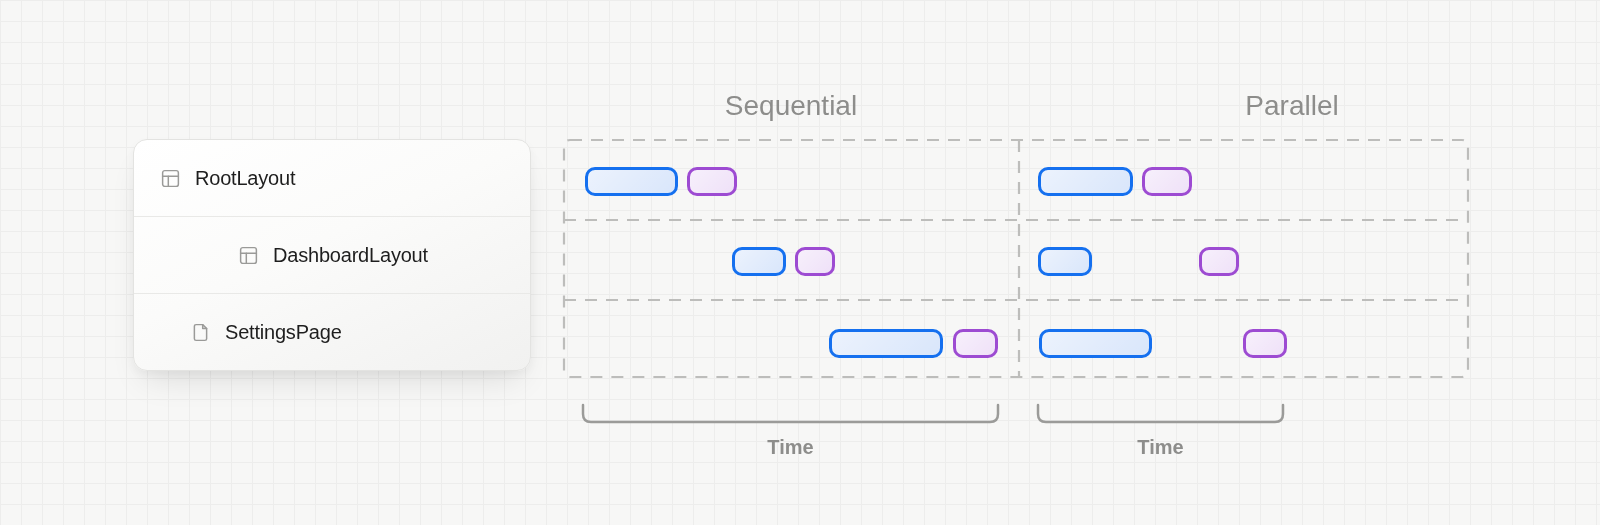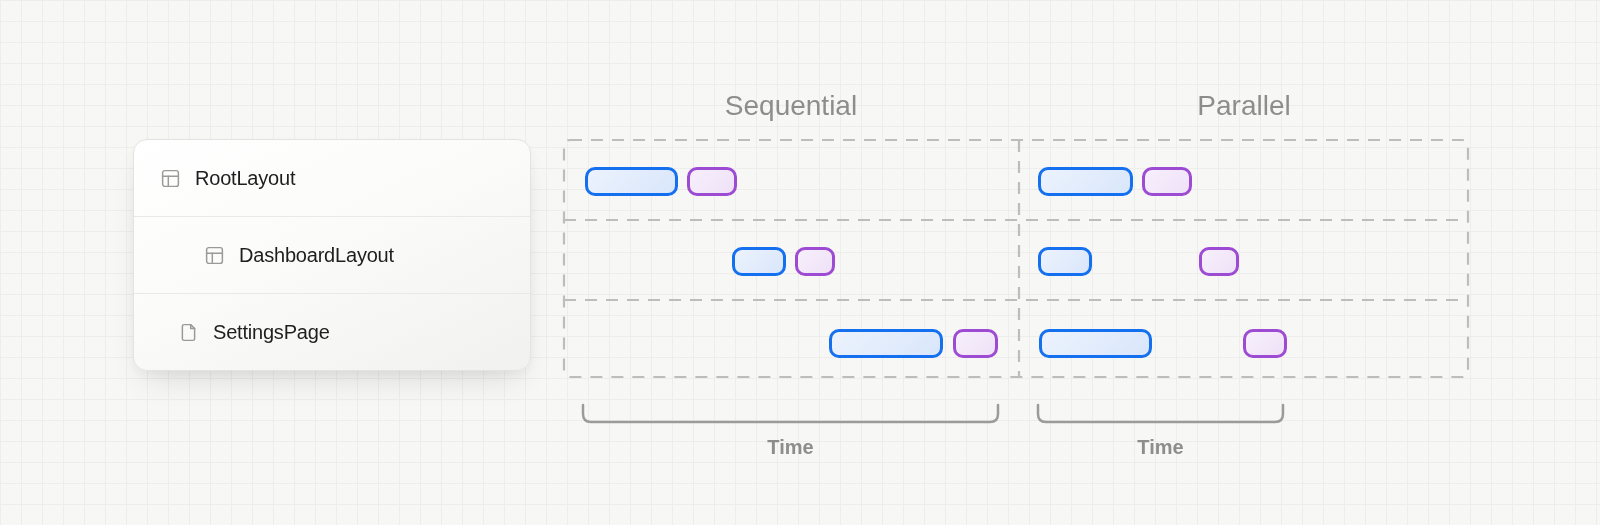--- a/index.html
+++ b/index.html
@@ -24,22 +24,22 @@
     box-shadow:0 18px 34px -12px rgba(0,0,0,.12), 0 4px 10px rgba(0,0,0,.04);
     display:flex;flex-direction:column;
   }
   .card-row{
     flex:1;display:flex;align-items:center;gap:14px;
     box-sizing:border-box;
     text-align:center;
   }
   .card-row + .card-row{border-top:1px solid #e9e9e7;}
   .card-row.lvl0{padding-left:26px;}
-  .card-row.lvl1{padding-left:70px;}
-  .card-row.lvl2{padding-left:44px;}
+  .card-row.lvl1{padding-left:104px;}
+  .card-row.lvl2{padding-left:56px;}
   .tree-icon{width:21px;height:21px;display:inline-flex;flex:0 0 auto;}
   .tree-icon svg{width:21px;height:21px;stroke:#9a9a98;fill:none;
     stroke-width:1.7;stroke-linecap:round;stroke-linejoin:round;}
   .tree-label{font-size:20px;font-weight:500;color:#1e1e1e;letter-spacing:-.2px;}
   
   .section-label{
     position:absolute;top:90px;transform:translateX(-50%);
     font-size:28px;color:var(--label-gray,#8d8d8b);white-space:nowrap;
   }
   .time-label{
@@ -97,21 +97,21 @@
   <svg class="frame-svg" viewBox="0 0 1600 525">
       <rect fill="none" stroke="#bdbdbb" stroke-width="2.2" stroke-dasharray="12 9" x="564" y="140" width="904" height="237" rx="6"></rect>
       <line fill="none" stroke="#bdbdbb" stroke-width="2.2" stroke-dasharray="12 9" x1="1019" y1="140" x2="1019" y2="377"></line>
       <line fill="none" stroke="#bdbdbb" stroke-width="2.2" stroke-dasharray="12 9" x1="564" y1="220" x2="1468" y2="220"></line>
       <line fill="none" stroke="#bdbdbb" stroke-width="2.2" stroke-dasharray="12 9" x1="564" y1="300" x2="1468" y2="300"></line>
       <path d="M 583 405 L 583 414 Q 583 422 591 422 L 990 422 Q 998 422 998 414 L 998 405" fill="none" stroke="#9b9b99" stroke-width="2.5" stroke-linecap="round"></path>
       <path d="M 1038 405 L 1038 414 Q 1038 422 1046 422 L 1275 422 Q 1283 422 1283 414 L 1283 405" fill="none" stroke="#9b9b99" stroke-width="2.5" stroke-linecap="round"></path>
     </svg>
 
   <div class="section-label" style="left: 791px;">Sequential</div>
-  <div class="section-label" style="left: 1244px;">Parallel</div>
+  <div class="section-label" style="left: 1292px;">Parallel</div>
 
   <div class="time-label" style="left: 790.5px;">Time</div>
   <div class="time-label" style="left: 1160.5px;">Time</div>
 
   <div>
       <div class="bar fetch" style="left: 585px; width: 93px; top: 166.5px;"></div>
       <div class="bar render" style="left: 687px; width: 50px; top: 166.5px;"></div>
       <div class="bar fetch" style="left: 732px; width: 54px; top: 246.5px;"></div>
       <div class="bar render" style="left: 795px; width: 40px; top: 246.5px;"></div>
       <div class="bar fetch" style="left: 829px; width: 114px; top: 328.5px;"></div>

